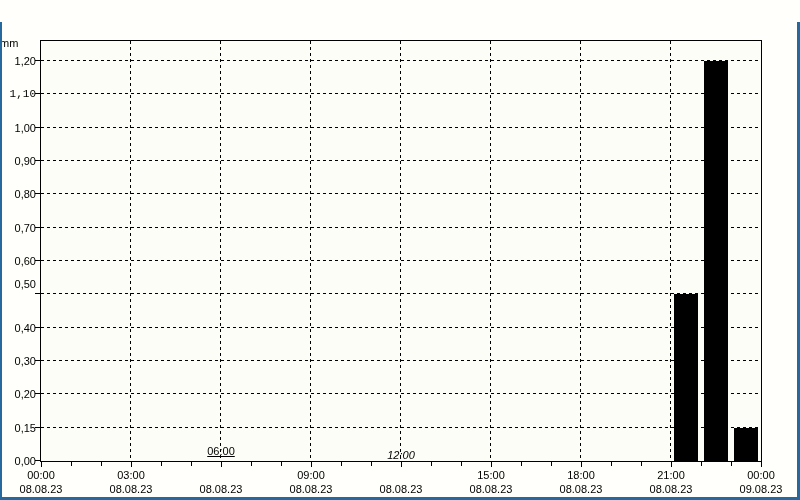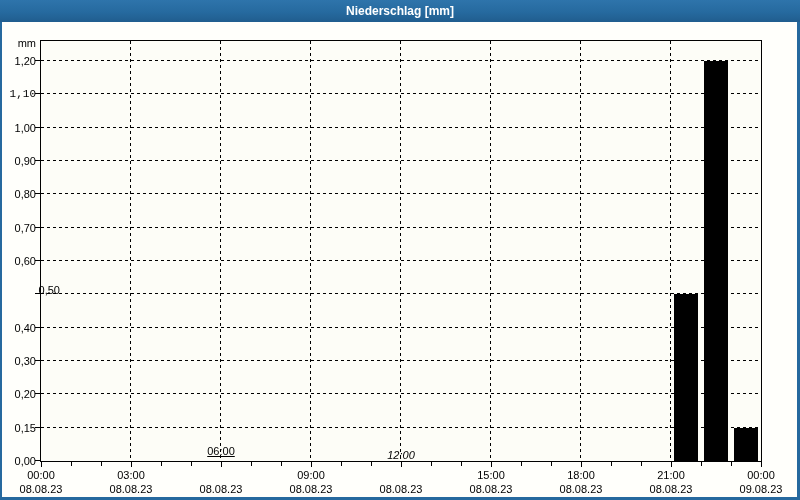--- a/index.html
+++ b/index.html
@@ -16,21 +16,21 @@
   .edge{position:absolute;background:#26699e;}
   .edge-left{left:0;top:22px;bottom:0;width:2px;}
   .edge-right{right:0;top:22px;bottom:0;width:3px;}
   .edge-bottom{left:0;right:0;bottom:0;height:3px;}
   .sum-label{
     position:absolute;top:25px;left:457px;width:300px;
     text-align:right;font-size:11px;
   }
   .unit-label{
     position:absolute;top:37px;left:0;width:36px;
-    text-align:right;font-size:11px;
+    text-align:left;font-size:11px;
   }
   .plot{
     position:absolute;left:40px;top:40px;width:720px;height:420px;
     border:1px solid #000;background:#fdfdf7;
   }
   .hgrid{
     position:absolute;left:0;width:720px;height:1px;
     background:repeating-linear-gradient(90deg,#000 0 3px,transparent 3px 6px);
   }
   .vgrid{
@@ -47,23 +47,20 @@
   .xtick-mark{position:absolute;width:1px;background:#000;}
   .xtime-label,.xdate-label{
     position:absolute;width:90px;height:12px;line-height:12px;
     text-align:center;font-size:11px;
   }
 </style>
 </head>
 <body>
 
 <div class="frame">
-  <div class="titlebar">
-    <span>Niederschlag [mm]</span>
-  </div>
 
   <div class="unit-label">mm</div>
 
   <div class="plot" id="plot">
       <div class="hgrid" style="top: 386px;"></div>
       <div class="hgrid" style="top: 352px;"></div>
       <div class="hgrid" style="top: 319px;"></div>
       <div class="hgrid" style="top: 286px;"></div>
       <div class="hgrid" style="top: 252px;"></div>
       <div class="hgrid" style="top: 219px;"></div>
@@ -89,21 +86,21 @@
       <div class="ytick-label" style="top: 455px;">0,00</div>
       <div class="ytick-mark" style="top: 427px;"></div>
       <div class="ytick-label" style="top: 422px;">0,15</div>
       <div class="ytick-mark" style="top: 393px;"></div>
       <div class="ytick-label" style="top: 388px;">0,20</div>
       <div class="ytick-mark" style="top: 360px;"></div>
       <div class="ytick-label" style="top: 355px;">0,30</div>
       <div class="ytick-mark" style="top: 327px;"></div>
       <div class="ytick-label" style="top: 322px;">0,40</div>
       <div class="ytick-mark" style="top: 293px;"></div>
-      <div class="ytick-label" style="top: 284px; margin-left: 24px;">0,50</div>
+      <div class="ytick-label" style="top: 278px;">0,50</div>
       <div class="ytick-mark" style="top: 260px;"></div>
       <div class="ytick-label" style="top: 255px;">0,60</div>
       <div class="ytick-mark" style="top: 227px;"></div>
       <div class="ytick-label" style="top: 222px;">0,70</div>
       <div class="ytick-mark" style="top: 193px;"></div>
       <div class="ytick-label" style="top: 188px;">0,80</div>
       <div class="ytick-mark" style="top: 160px;"></div>
       <div class="ytick-label" style="top: 155px;">0,90</div>
       <div class="ytick-mark" style="top: 127px;"></div>
       <div class="ytick-label" style="top: 122px;">1,00</div>

